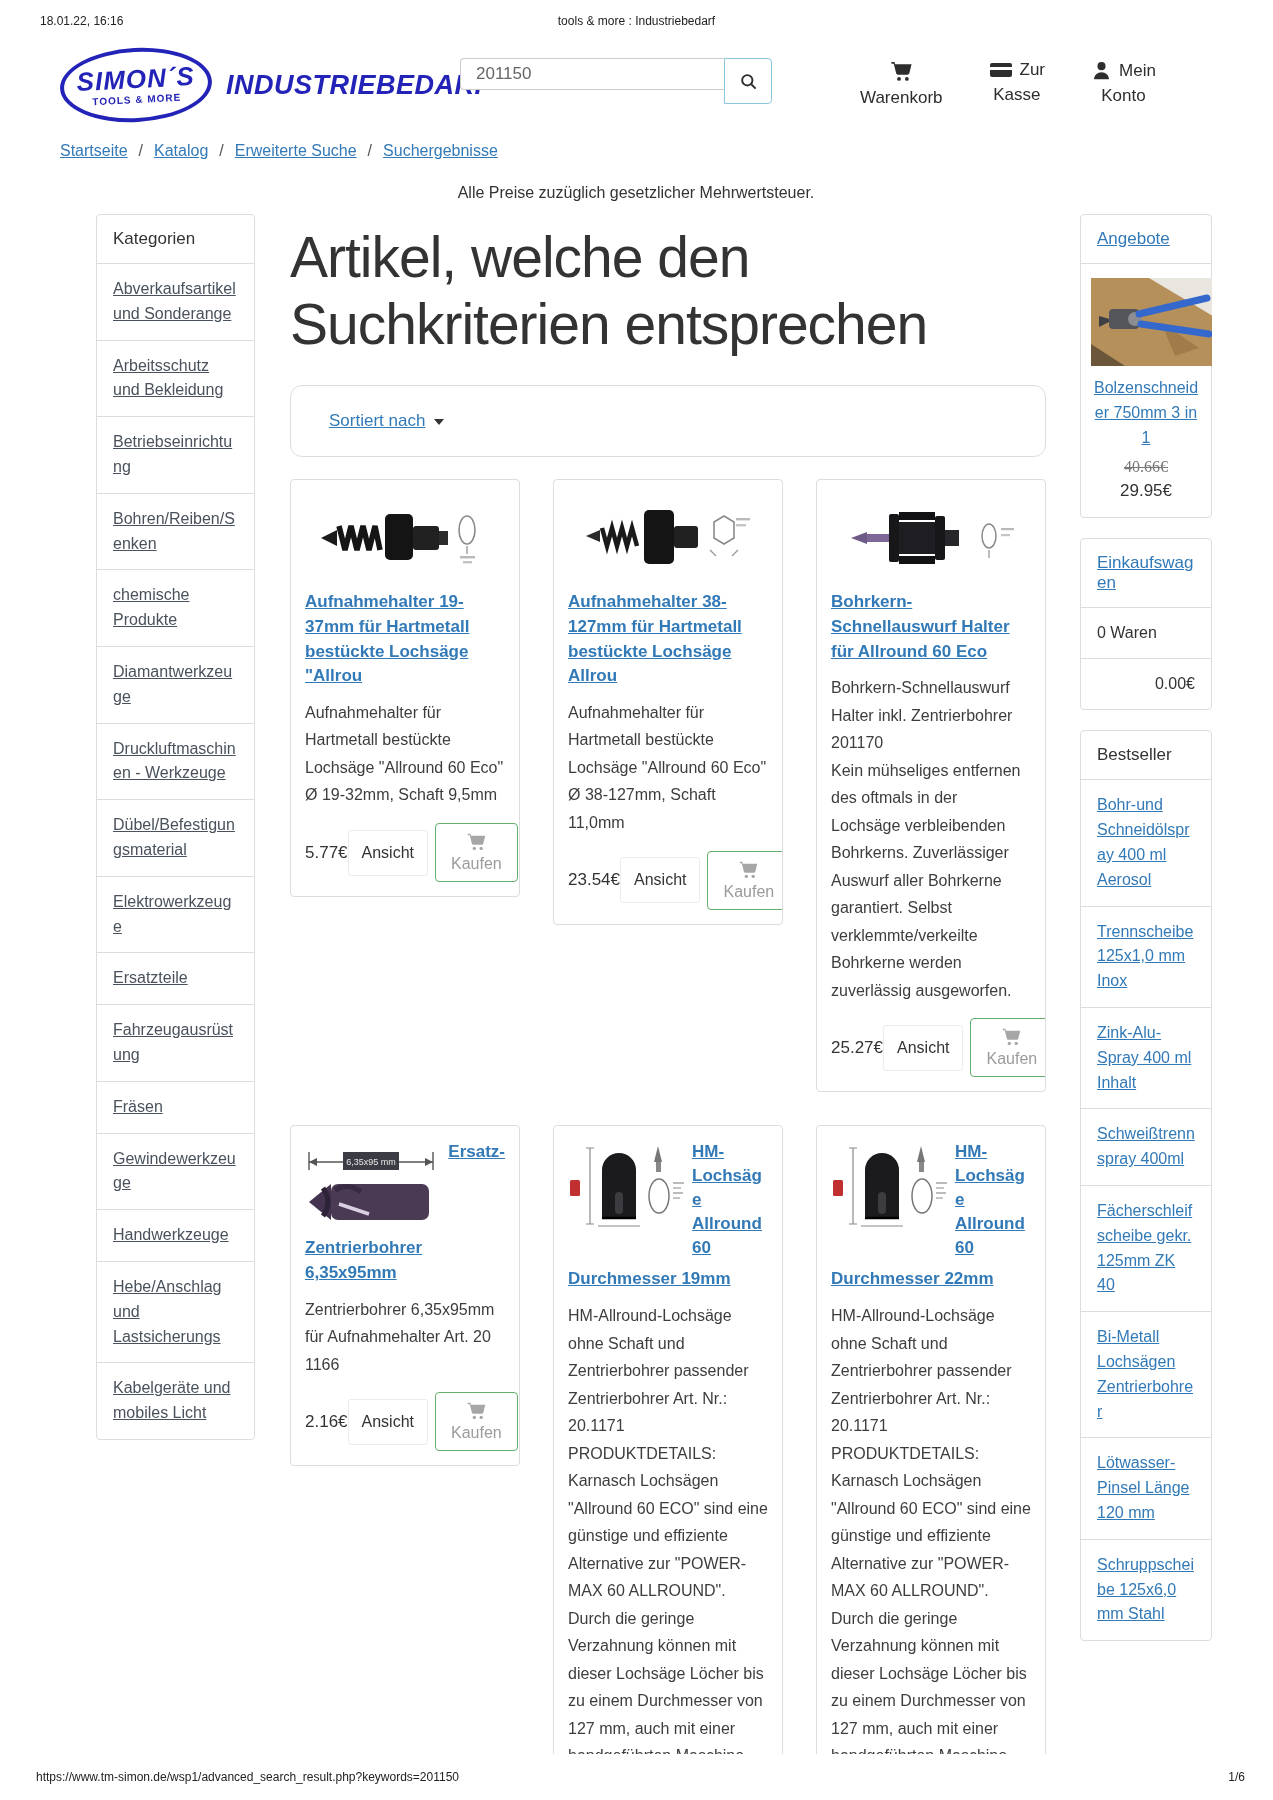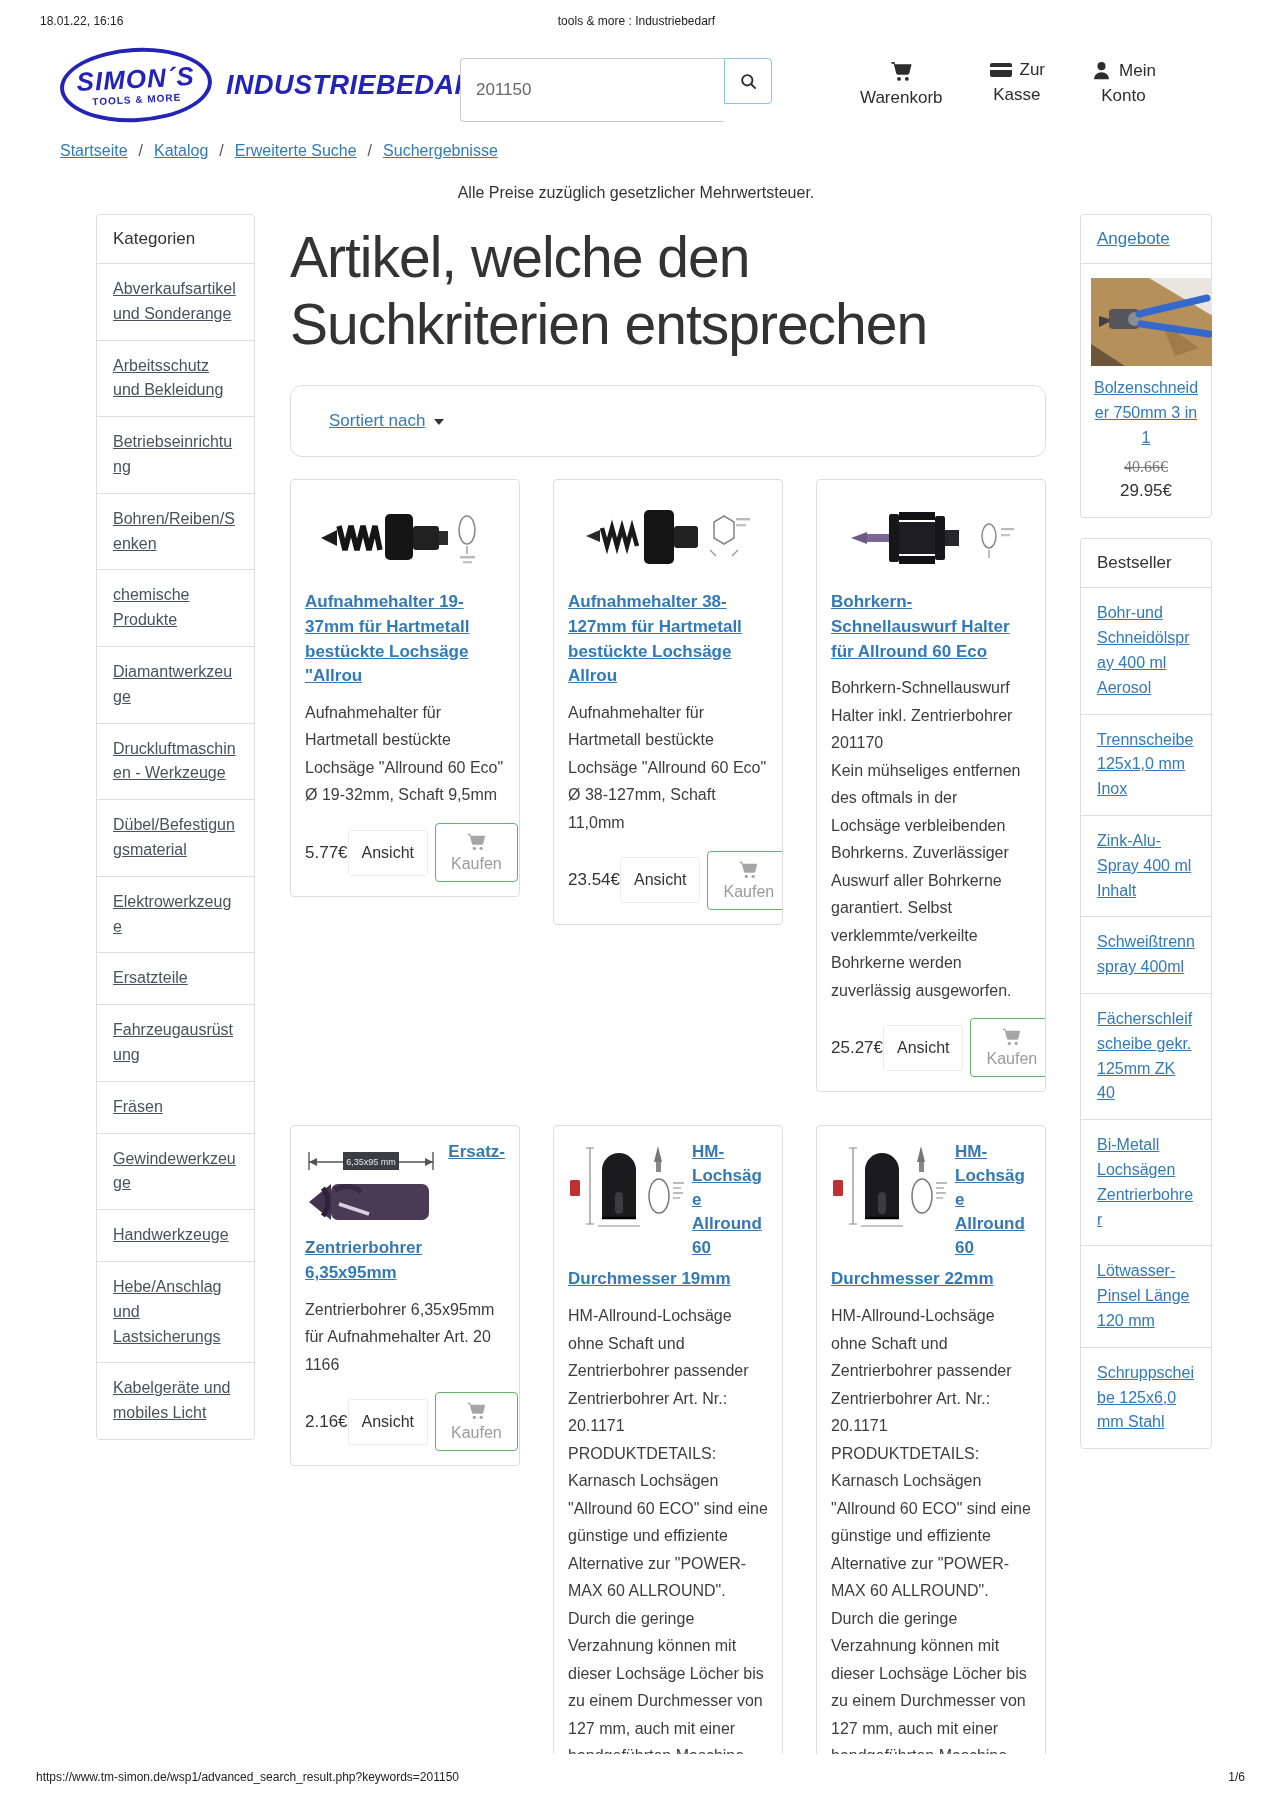--- a/index.html
+++ b/index.html
@@ -21,21 +21,21 @@
 
   .site-header { display:flex; align-items:flex-start; margin-top:6px; }
   .logo { display:flex; align-items:center; gap:14px; width:378px; cursor:pointer; }
   .logo-ellipse { flex:none; width:152px; height:74px; border:4px solid #2323b8; border-radius:50%;
     display:flex; flex-direction:column; align-items:center; justify-content:center; color:#2323b8; transform:rotate(-3deg); }
   .logo-main { font-size:26px; font-weight:bold; font-style:italic; letter-spacing:1px; line-height:1; }
   .logo-sub { font-size:10px; font-weight:bold; letter-spacing:1px; margin-top:2px; }
   .logo-brand { font-size:27px; font-weight:bold; font-style:italic; color:#2323b8; letter-spacing:.5px; }
 
   .search-group { display:flex; margin-left:22px; margin-top:10px; }
-  .search-input { width:264px; height:64px; border:1px solid #ccc; border-right:none; border-radius:4px 0 0 4px;
+  .search-input { width:264px; height:32px; border:1px solid #ccc; border-right:none; border-radius:4px 0 0 4px;
     padding:0 15px; font-size:17px; color:#666; font-family:"Liberation Sans",sans-serif; outline:none; }
   .search-btn { width:48px; height:46px; border:1px solid #8ec5de; background:#fff; border-radius:0 4px 4px 0;
     display:flex; align-items:center; justify-content:center; color:#8a8a8a; cursor:pointer; }
 
   .top-nav { display:flex; gap:46px; margin-left:88px; margin-top:12px; }
   .nav-item { display:flex; flex-direction:column; align-items:center; gap:5px; font-size:17px; color:#2d2d2d; cursor:pointer; }
   .nav-line { display:flex; align-items:center; gap:7px; }
   .nav-icon { color:#2d2d2d; display:inline-flex; }
 
   .breadcrumb { display:flex; gap:11px; margin-top:20px; font-size:16px; }
@@ -410,20 +410,25 @@
               <circle cx="44" cy="41" r="7" fill="#8b8d92"></circle>
               <path d="M48 36 L116 20" stroke="#3468cc" stroke-width="7" stroke-linecap="round"></path>
               <path d="M50 46 L118 56" stroke="#3468cc" stroke-width="7" stroke-linecap="round"></path>
             </svg>
             <a class="offer-link">Bolzenschneider 750mm 3 in 1</a>
             <div class="old-price">40.66€</div>
             <div class="new-price">29.95€</div>
           </div>
         </div>
 
+        <div class="panel">
+          <div class="panel-head"><a class="head-link">Einkaufswagen</a></div>
+          <div class="cart-row">0 Waren</div>
+          <div class="cart-row cart-total">0.00€</div>
+        </div>
 
         <div class="panel">
           <div class="panel-head">Bestseller</div>
           <div class="best-item"><a>Bohr-und Schneidölspray 400 ml Aerosol</a></div>
           <div class="best-item"><a>Trennscheibe 125x1,0 mm Inox</a></div>
           <div class="best-item"><a>Zink-Alu-Spray 400 ml Inhalt</a></div>
           <div class="best-item"><a>Schweißtrennspray 400ml</a></div>
           <div class="best-item"><a>Fächerschleifscheibe gekr. 125mm ZK 40</a></div>
           <div class="best-item"><a>Bi-Metall Lochsägen Zentrierbohrer</a></div>
           <div class="best-item"><a>Lötwasser-Pinsel Länge 120 mm</a></div>

